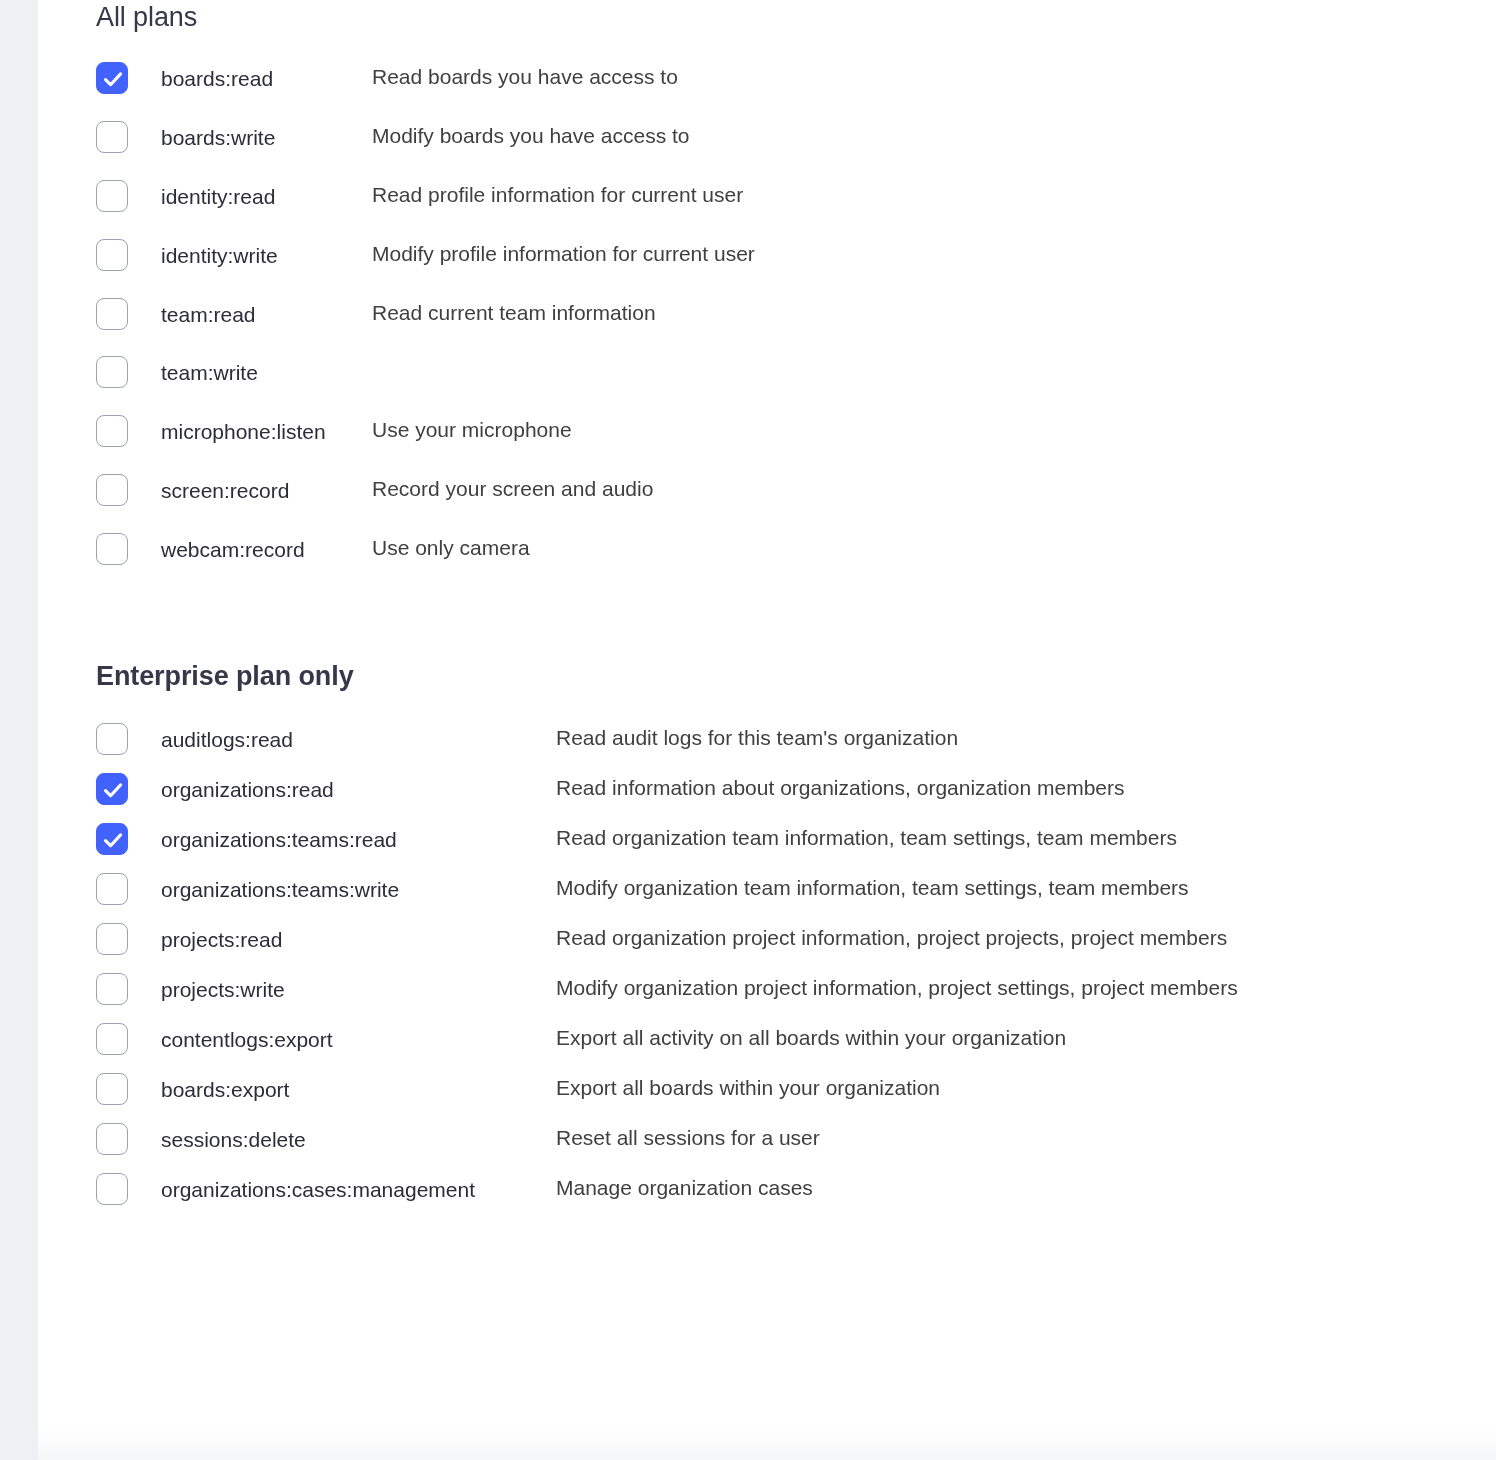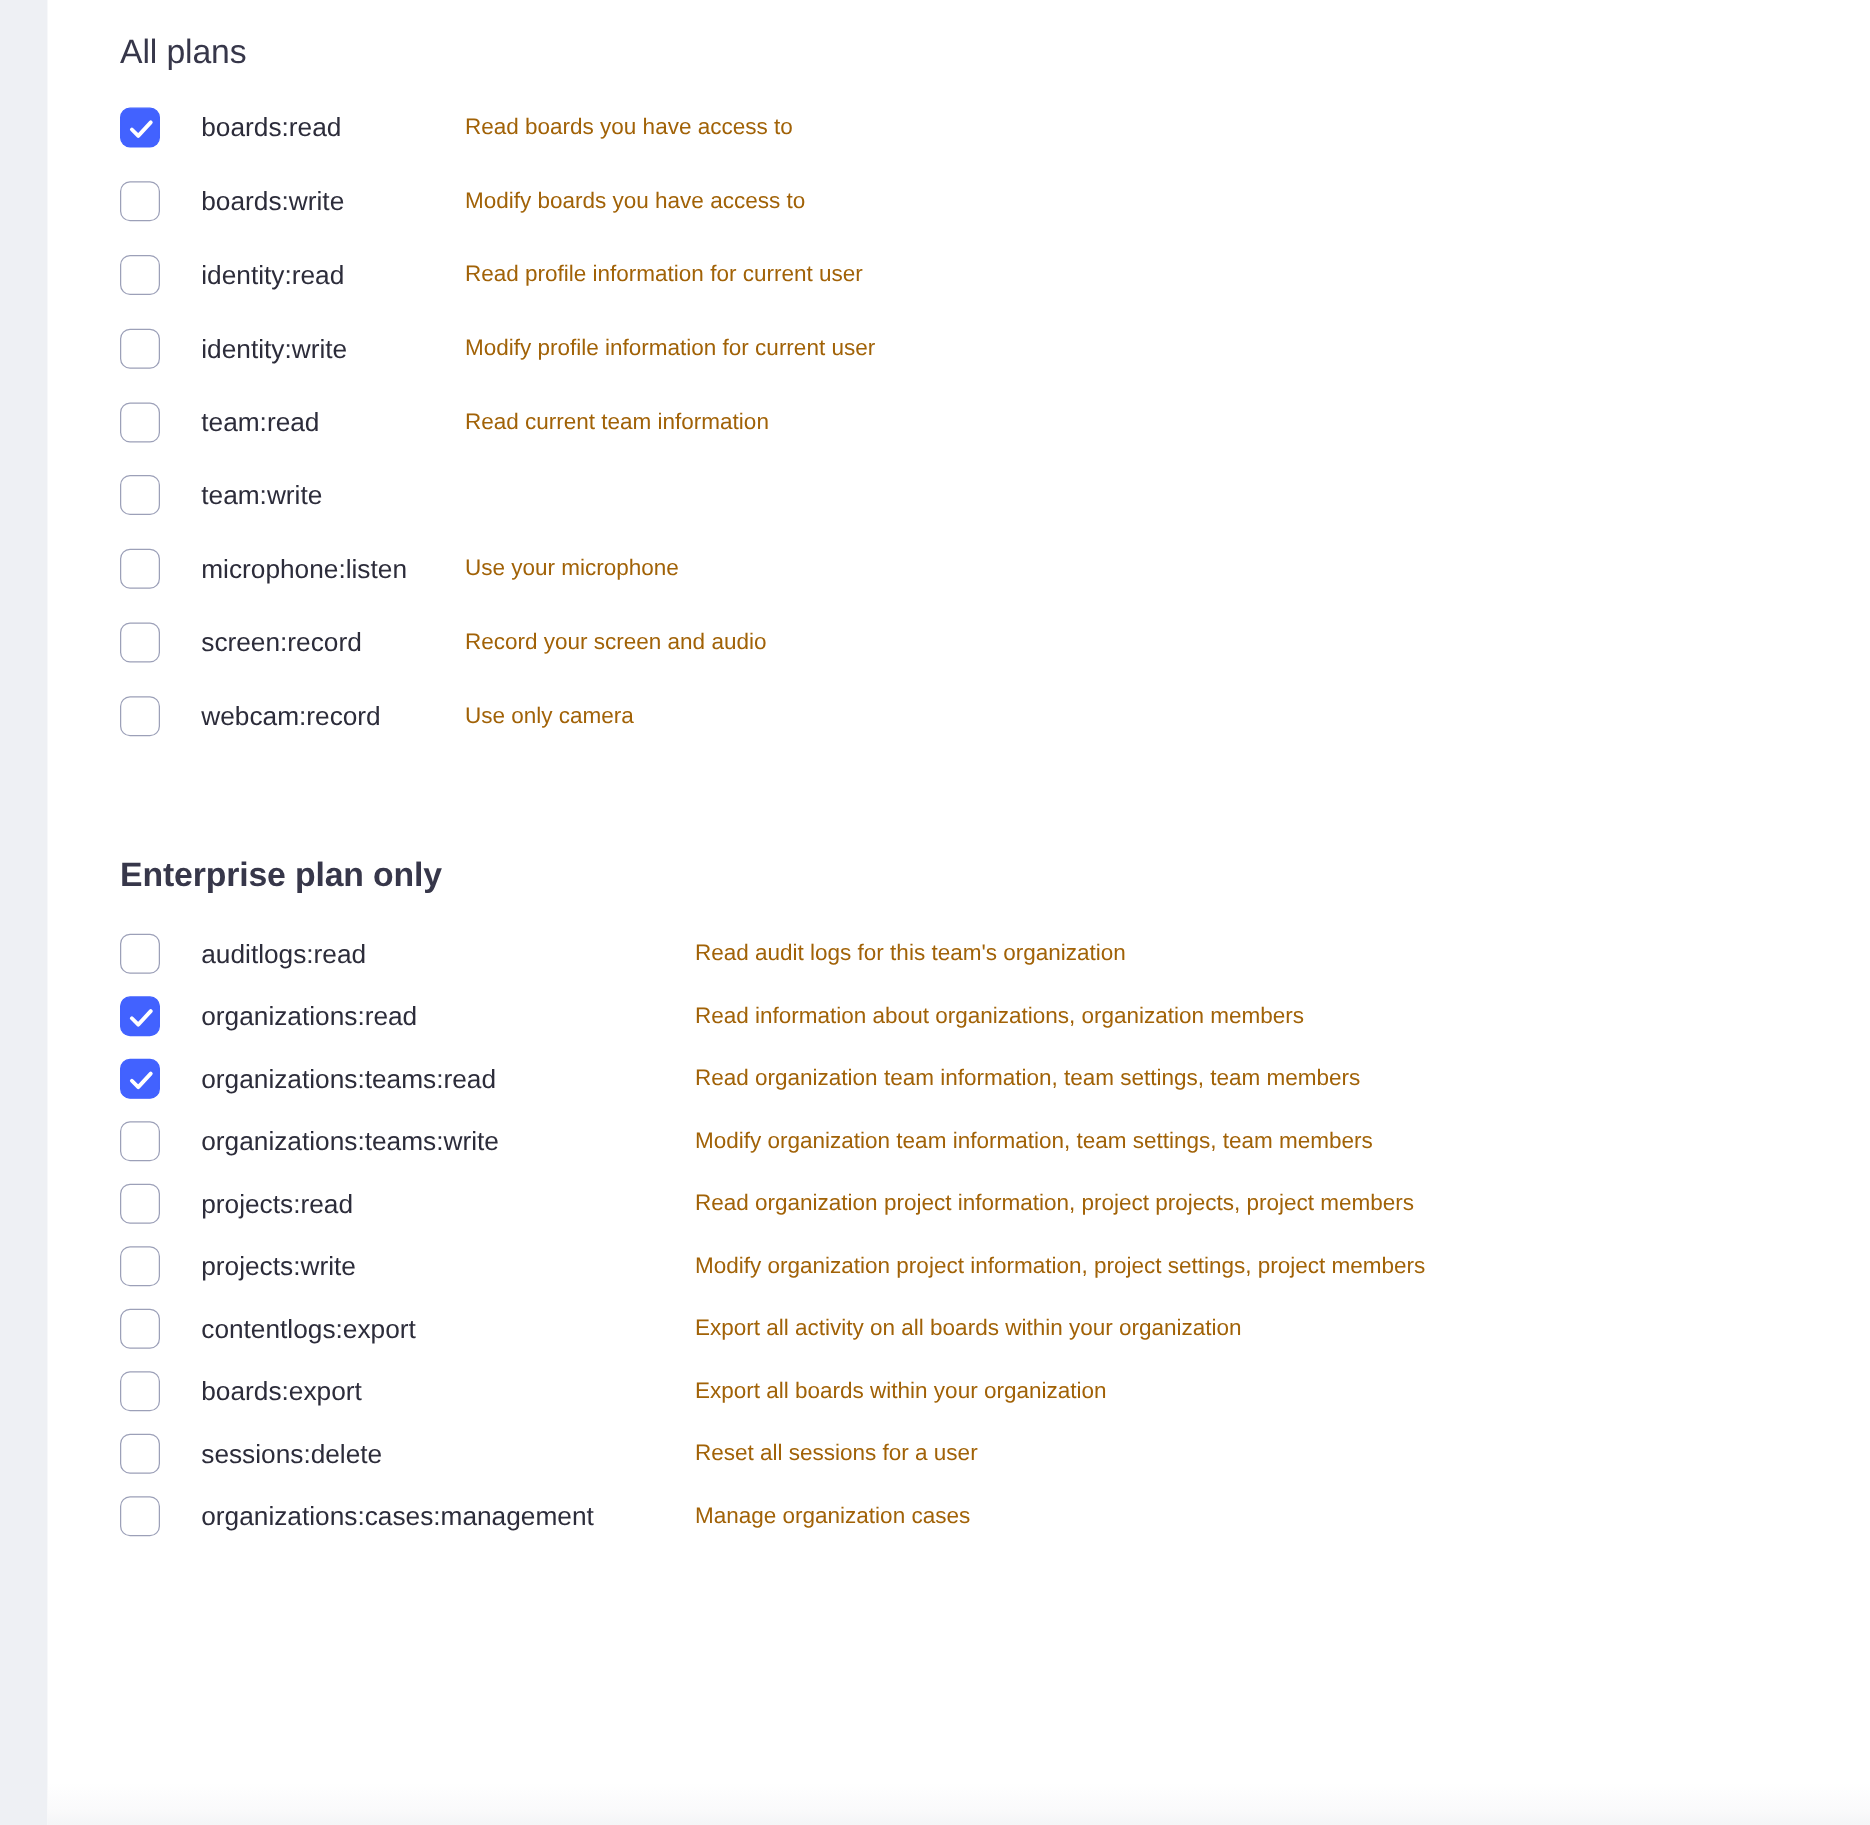--- a/index.html
+++ b/index.html
@@ -48,21 +48,21 @@
   }
 
   .section-heading {
     font-size: 27px;
     line-height: 34px;
     font-weight: 400;
     color: #37374a;
     letter-spacing: -0.1px;
   }
 
-  #section-all-plans .section-heading { padding-top: 24px; }
+  #section-all-plans .section-heading { }
   #section-enterprise .section-heading { padding-top: 22px; font-weight: bold; }
 
   .scope-list { margin-top: 26px; }
 
   .scope-row {
     display: flex;
     align-items: flex-end;
     margin-bottom: 25px;
   }
   .scope-row:last-child { margin-bottom: 0; }
@@ -92,23 +92,23 @@
   .checkbox .tick svg { width: 32px; height: 32px; display: block; }
 
   
   .scope-name {
     font-size: 21px;
     line-height: 31px;
     color: #2c2c3a;
     white-space: nowrap;
   }
   .scope-desc {
-    font-size: 18px;
+    font-size: 21px;
     line-height: 34px;
-    color: #a16207;
+    color: #404040;
   }
 
   
   #section-all-plans .scope-name { margin-left: 33px; width: 211px; }
   #section-all-plans .scope-desc { width: 760px; }
 
   
   #section-enterprise .scope-name { margin-left: 33px; width: 395px; }
   #section-enterprise .scope-desc { width: 690px; }
 

